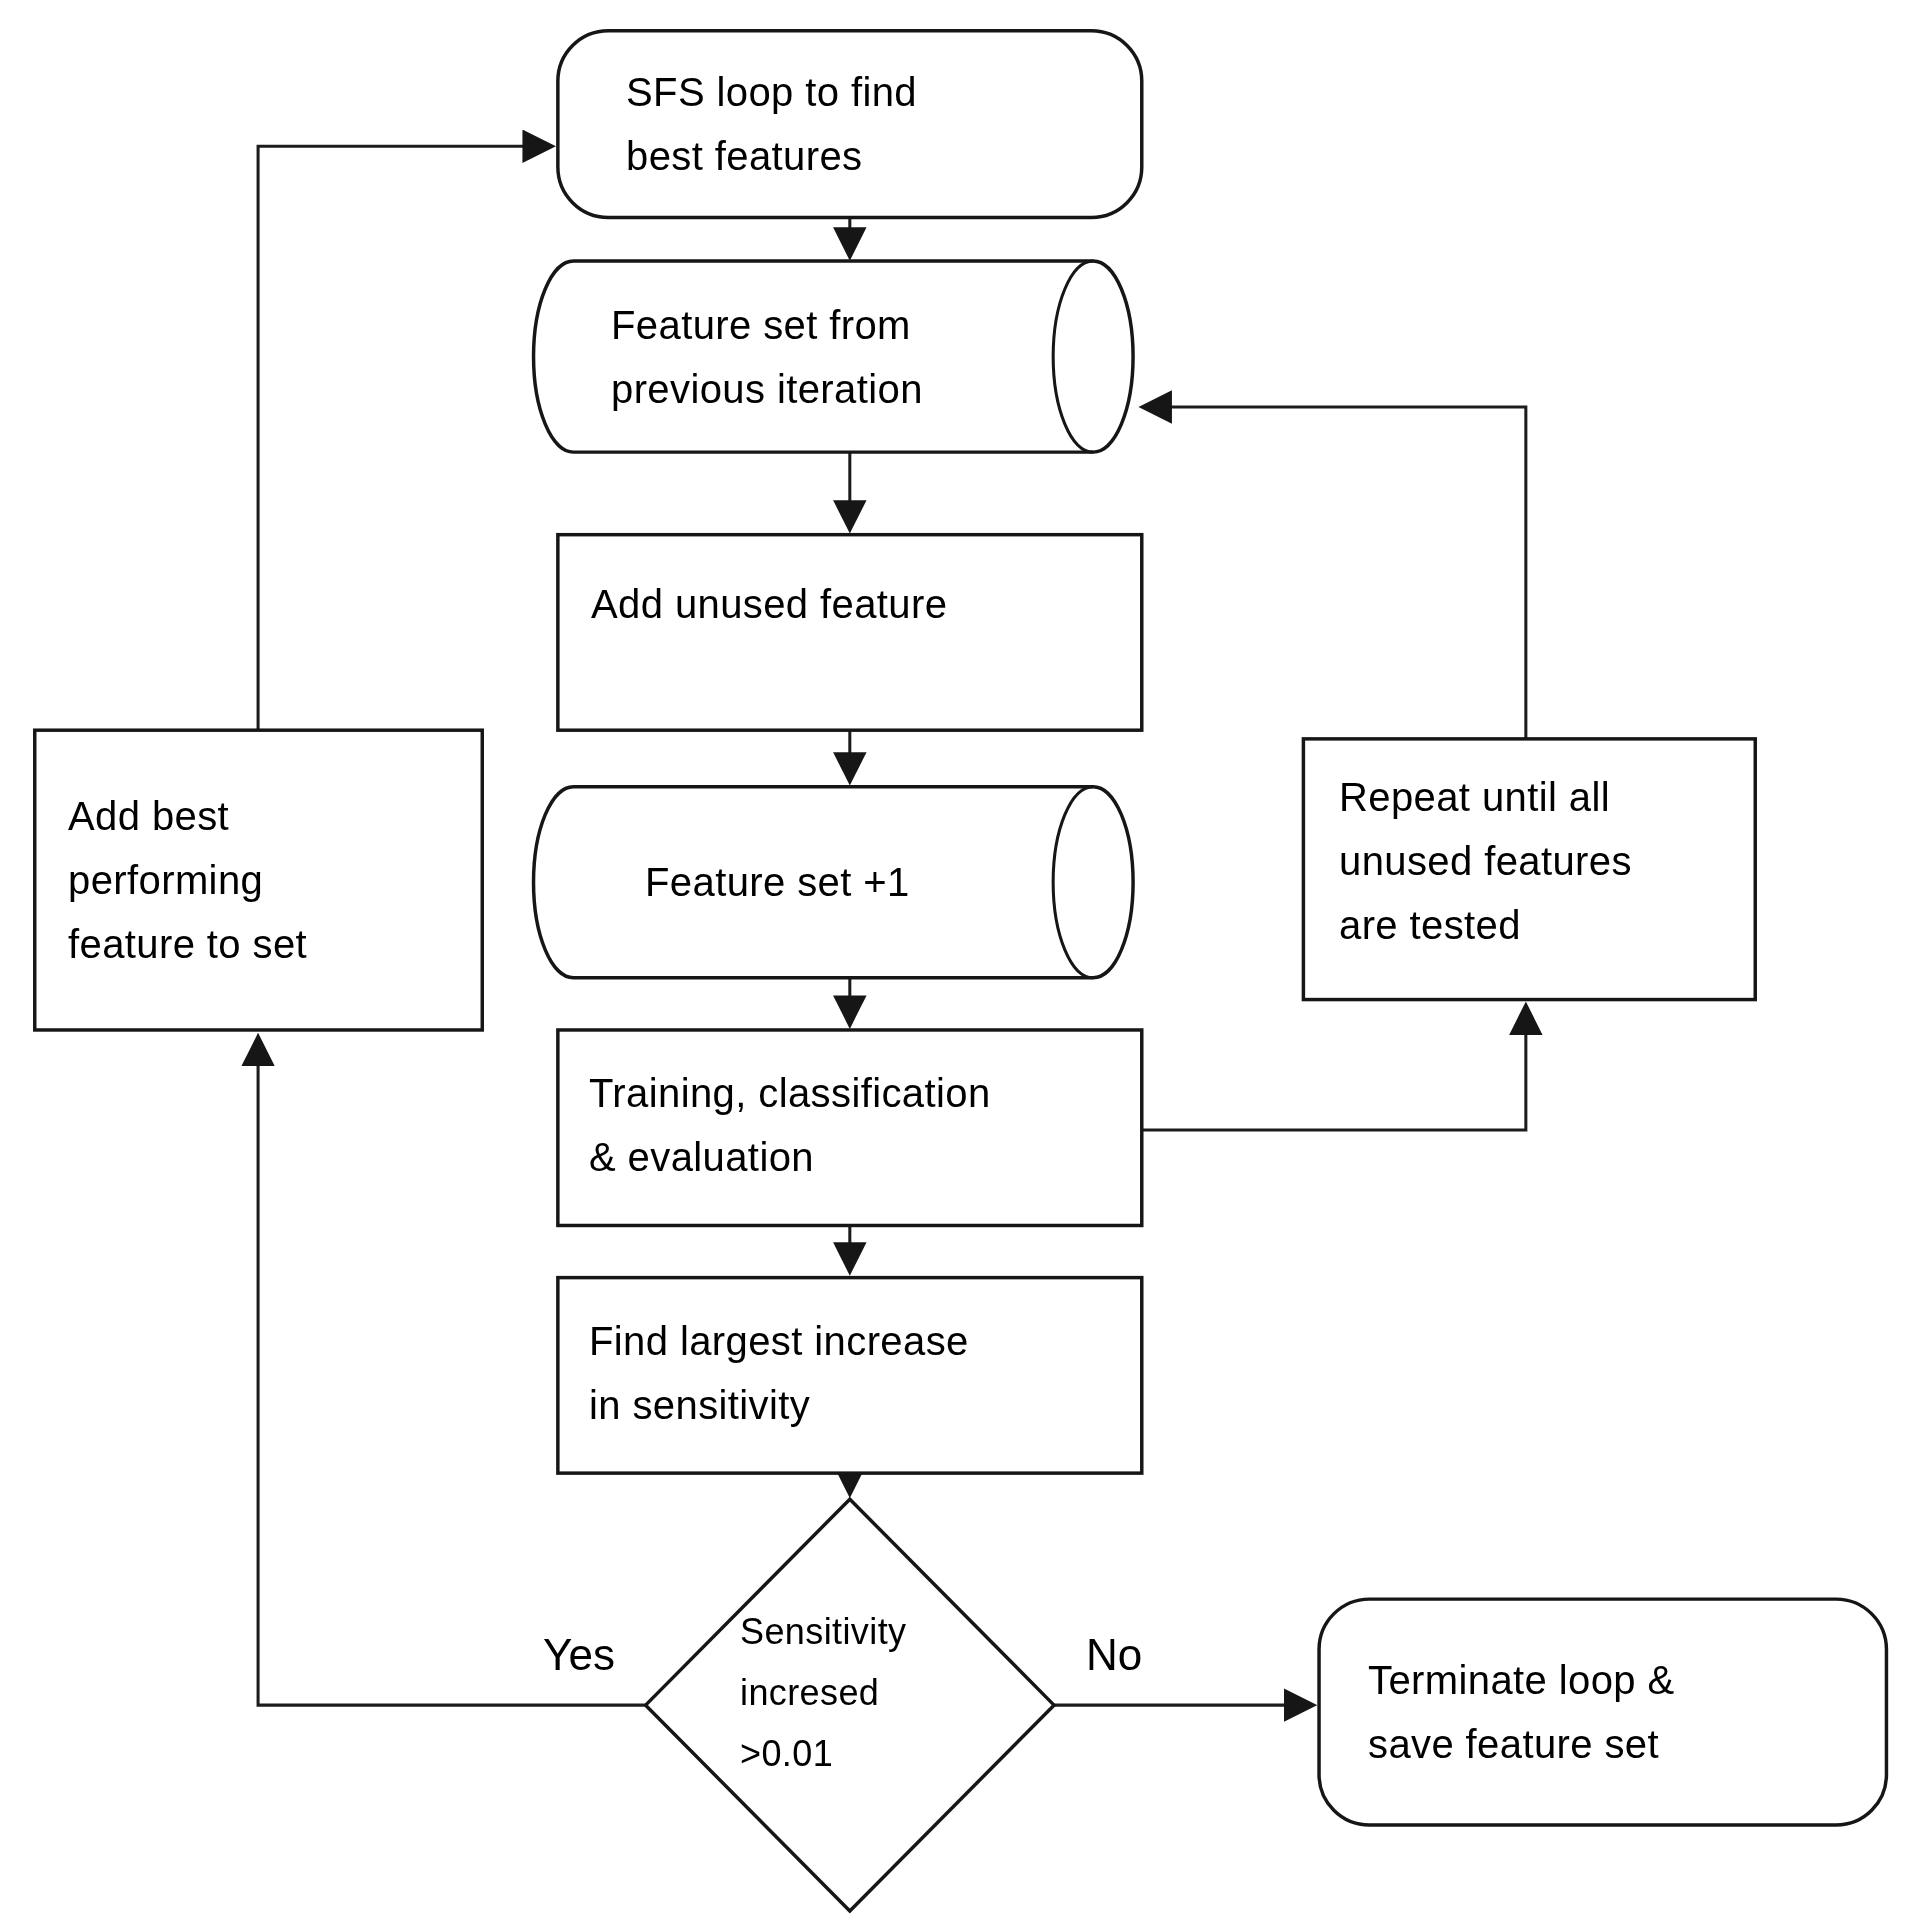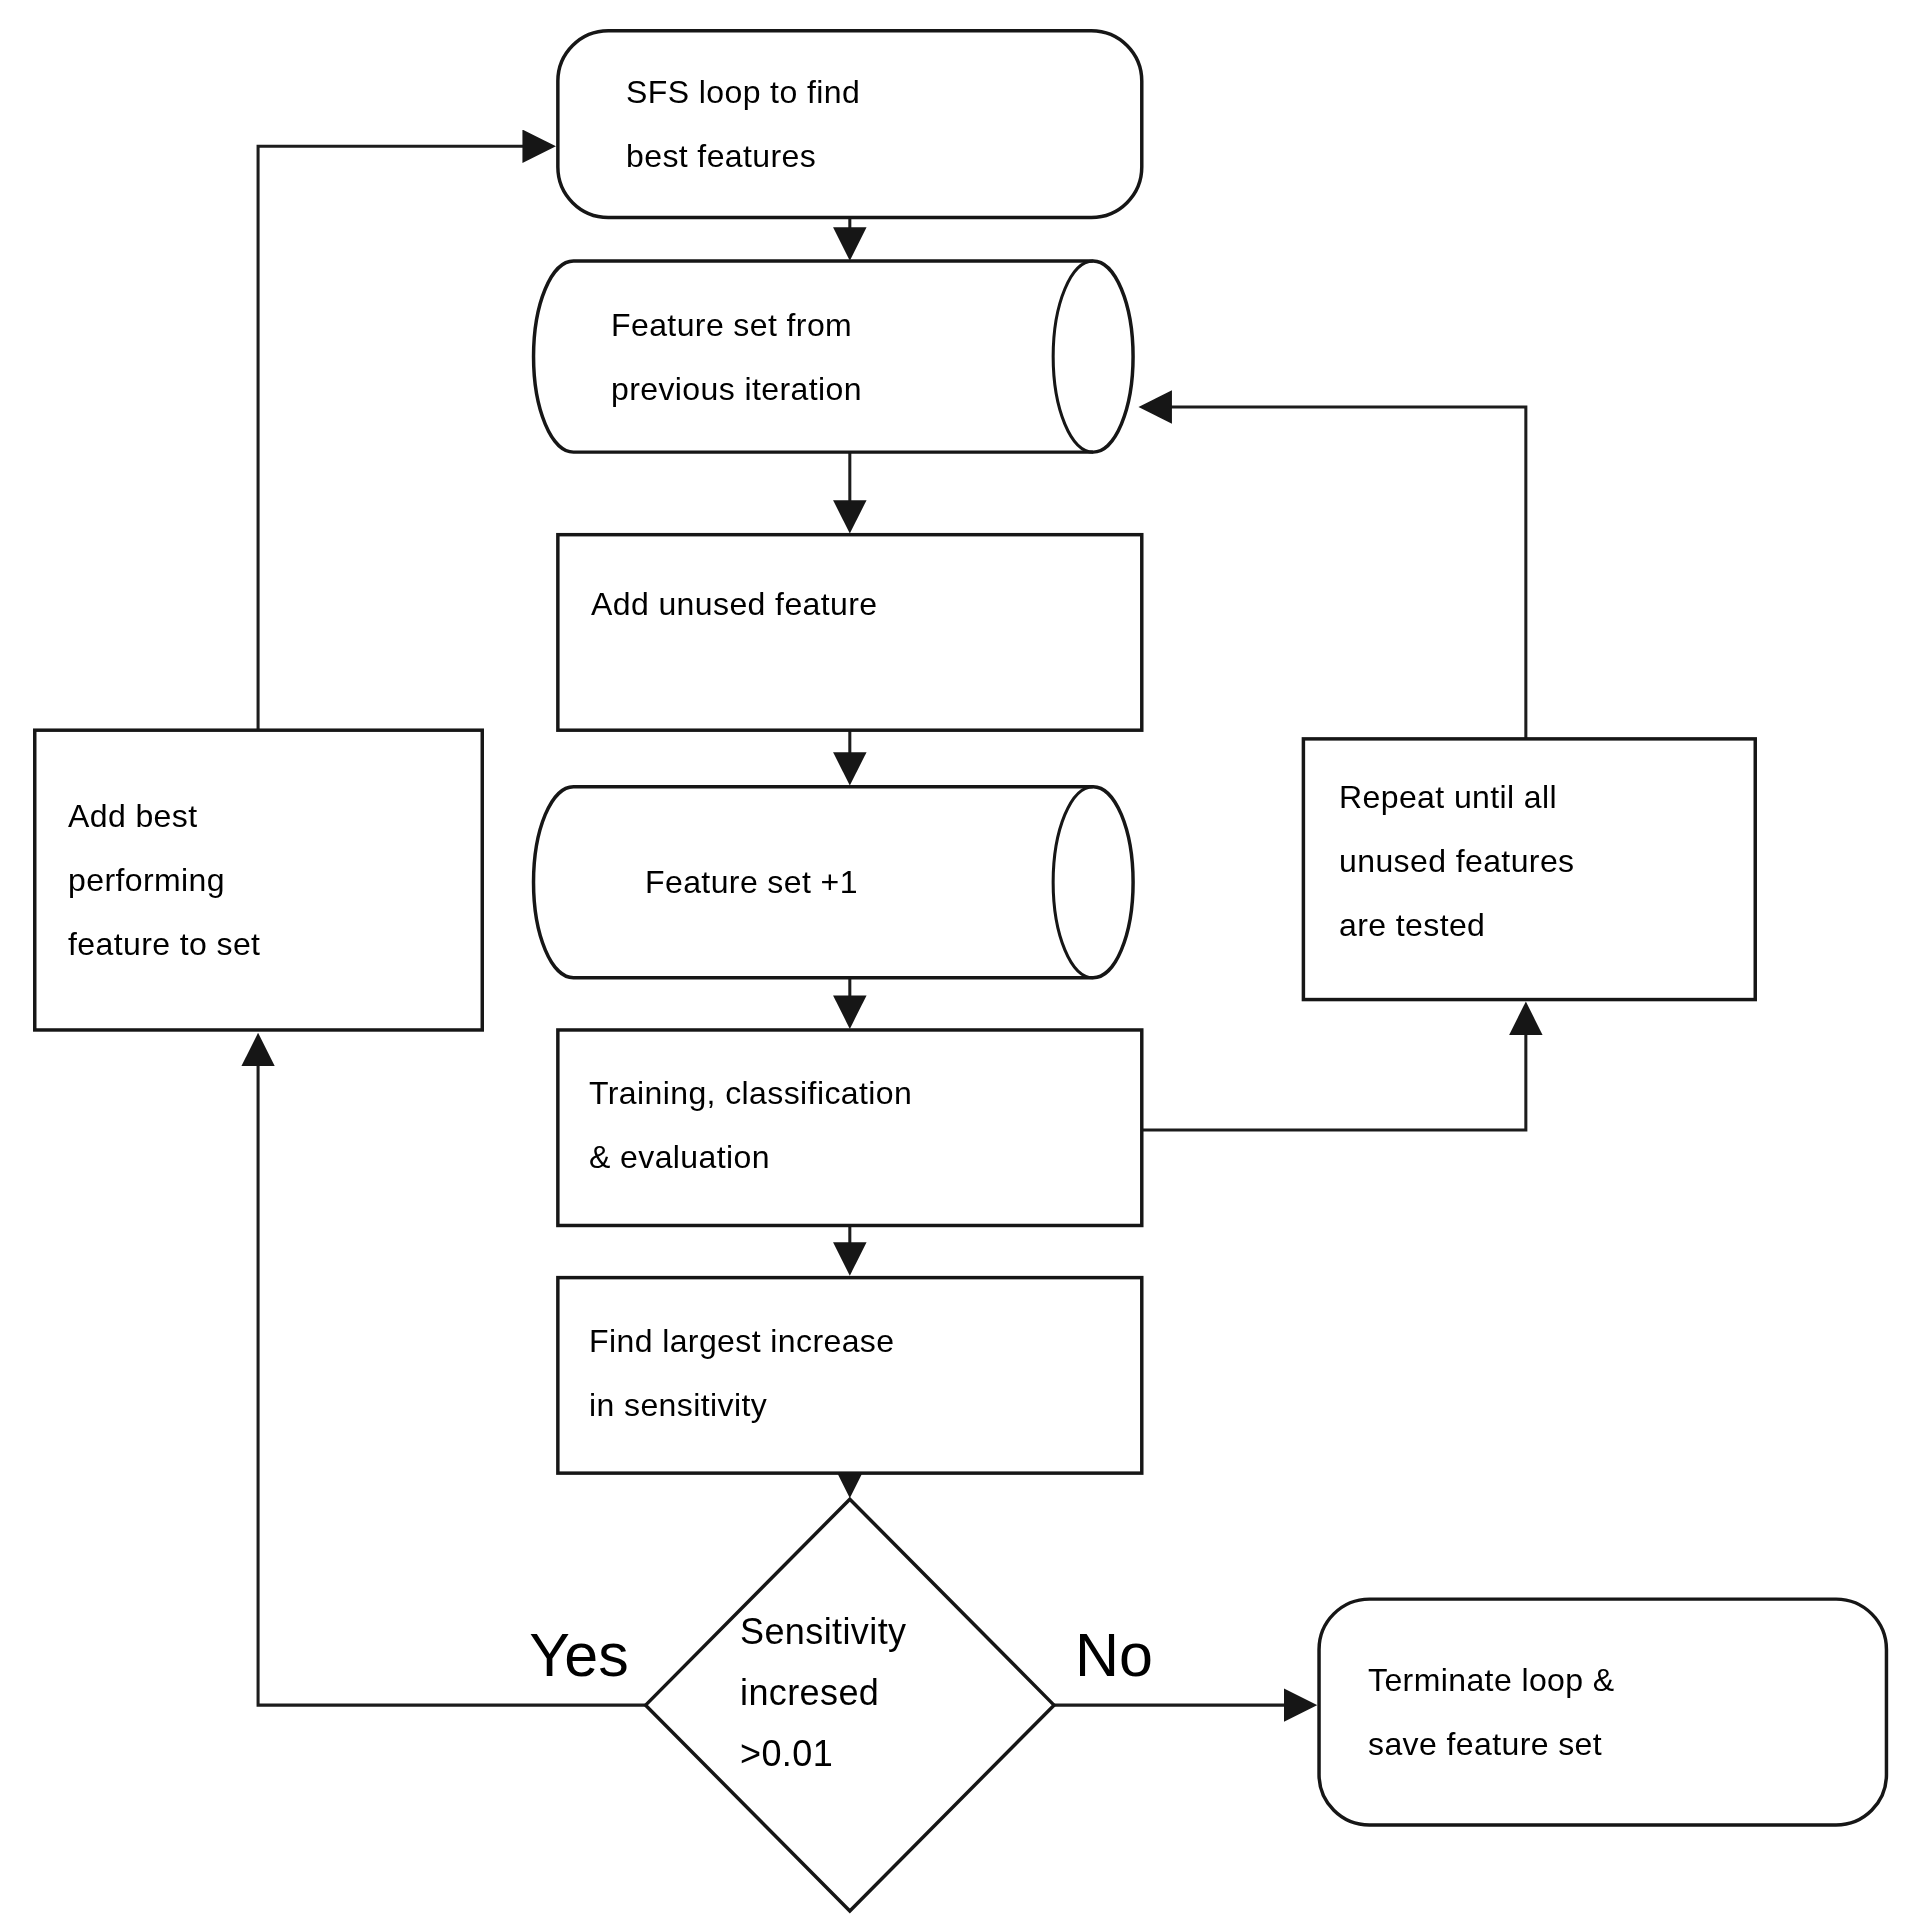--- a/index.html
+++ b/index.html
@@ -33,32 +33,32 @@
     stroke-width: 3.5;
   }
   .edge {
     fill: none;
     stroke: #1c1c1c;
     stroke-width: 3.5;
   }
   .label {
     position: absolute;
     white-space: pre-line;
-    font-size: 32px;
+    font-size: 40px;
     line-height: 64px;
     color: #000000;
     letter-spacing: 0.4px;
   }
   .v-center {
     display: flex;
     align-items: center;
   }
   .edge-label {
     position: absolute;
-    font-size: 61px;
+    font-size: 44px;
     line-height: 56px;
     text-align: center;
     color: #000000;
   }
 </style>
 </head>
 <body>
 
 <div id="canvas">
 

